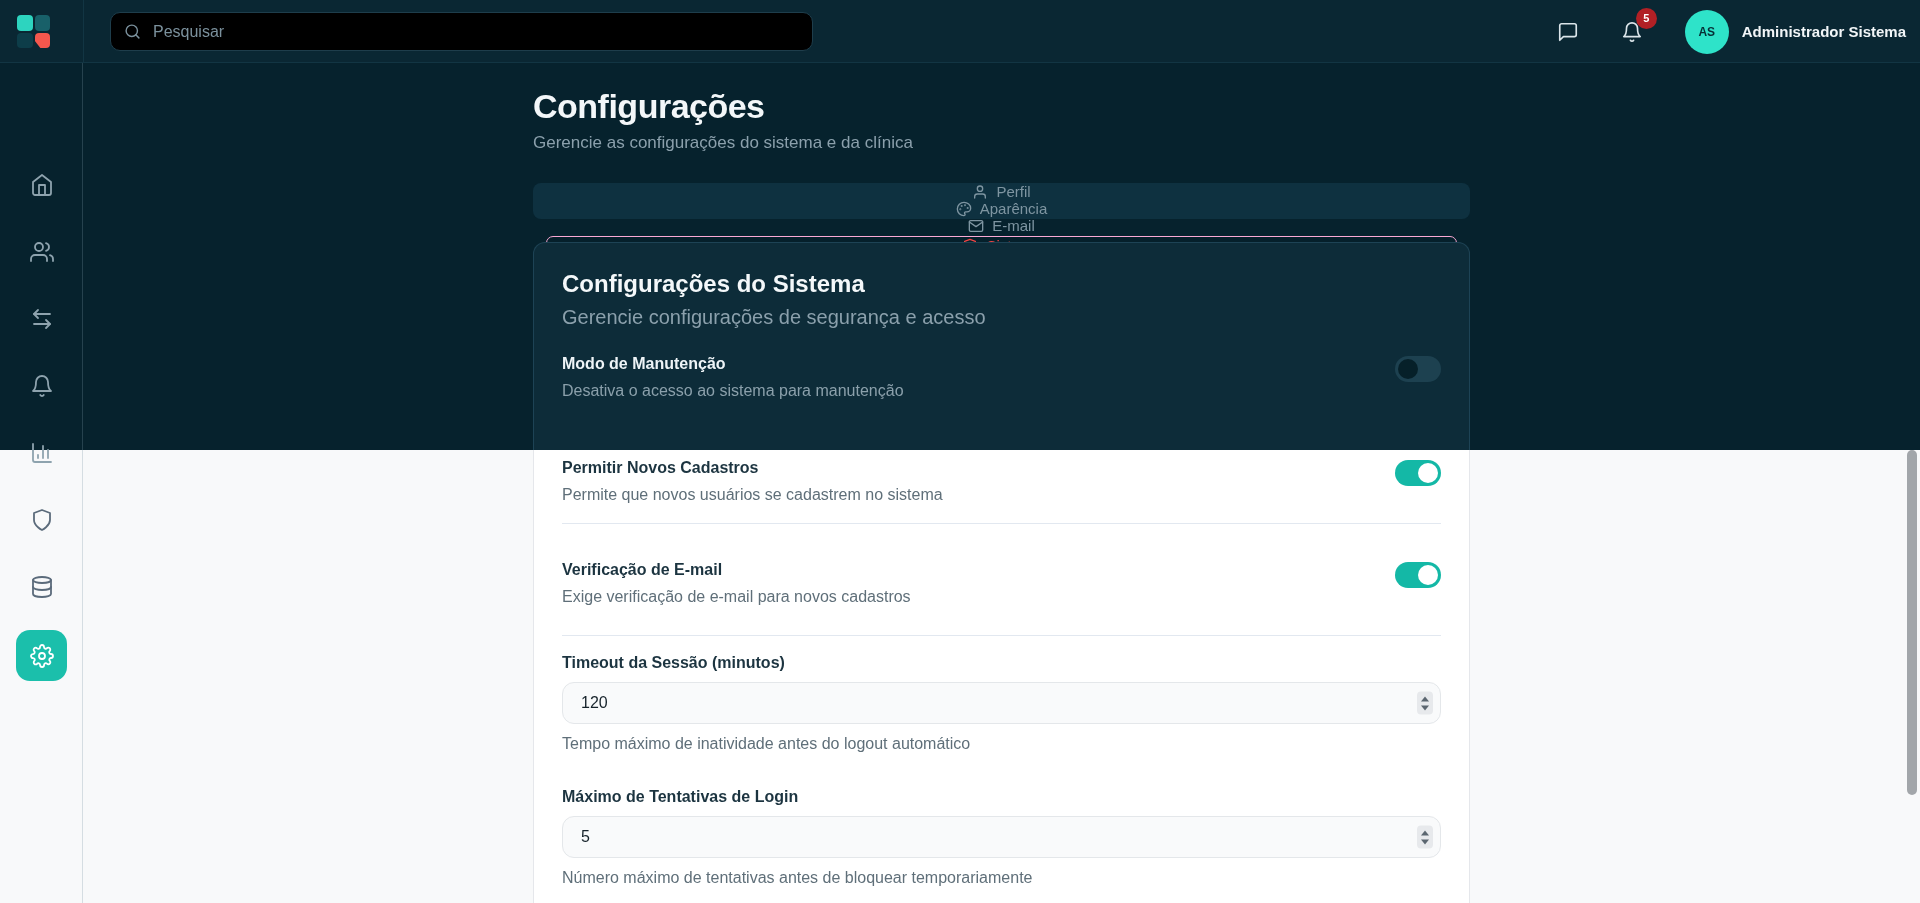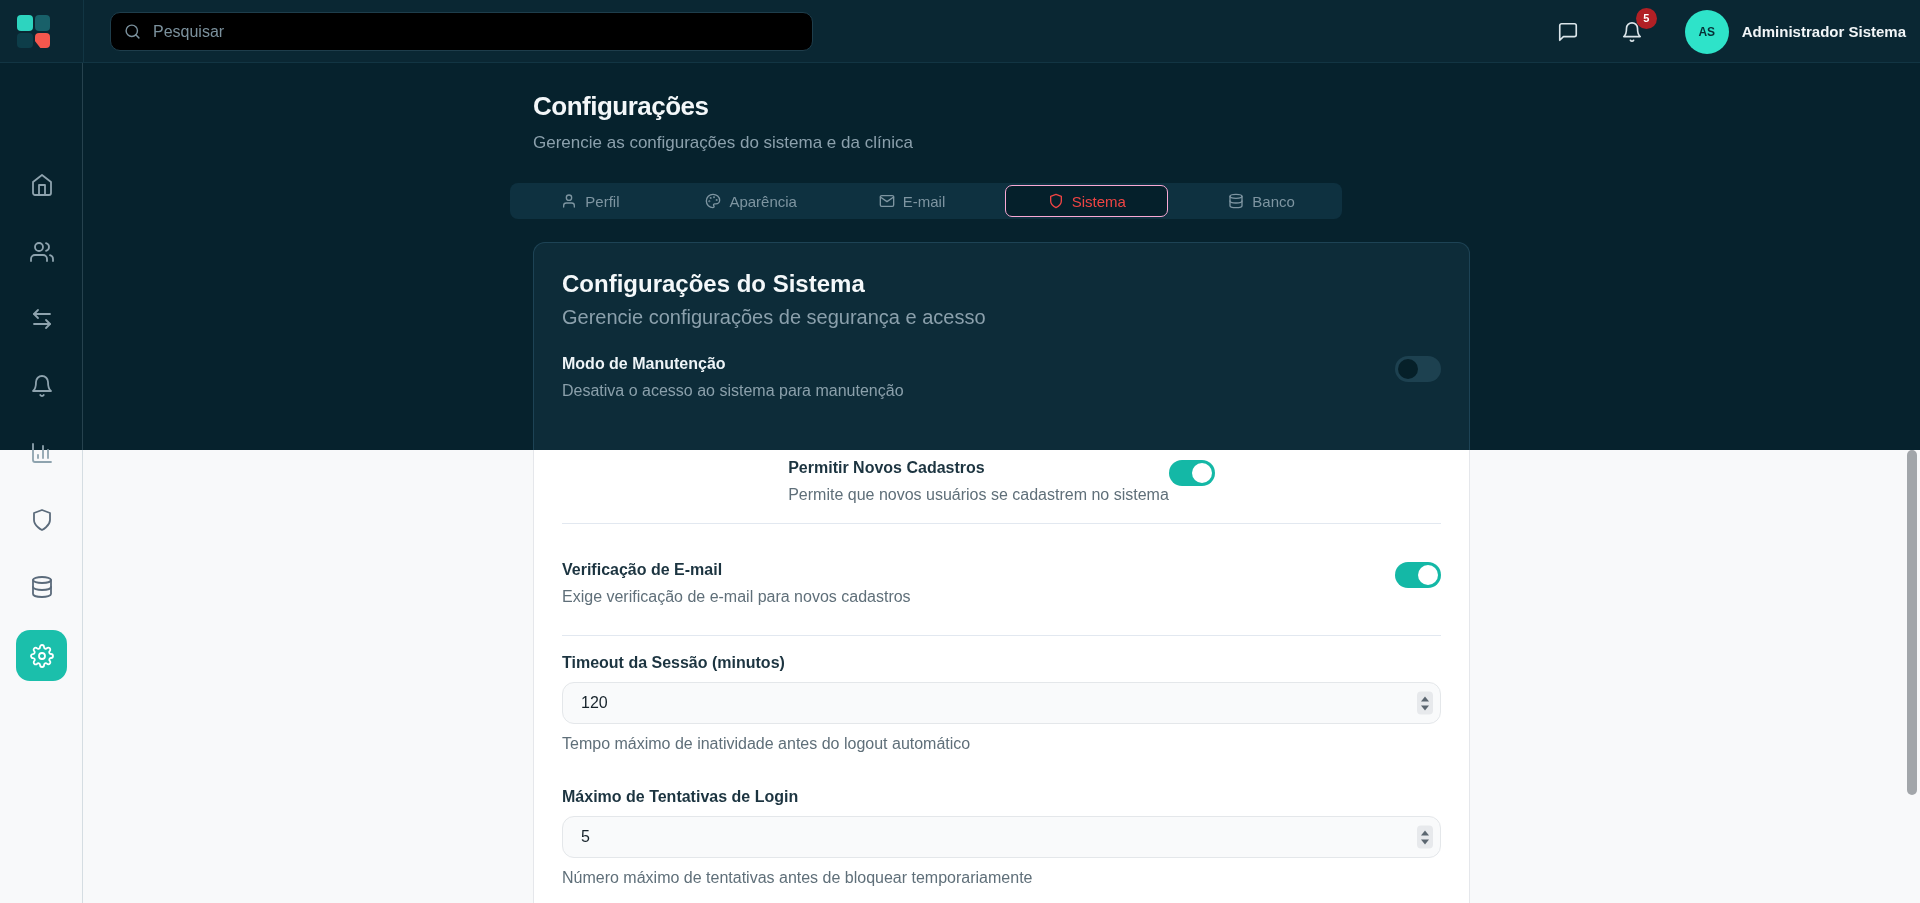--- a/index.html
+++ b/index.html
@@ -52,27 +52,27 @@
   .side-item { position:absolute; left:0; width:83px; height:28px; display:flex; align-items:center; justify-content:center; cursor:pointer; }
   .side-item svg { display:block; }
   .dark-zone-icon { color:#8ea3ae; }
   .light-zone-icon { color:#5b6b7b; }
   .side-active {
     position:absolute; left:16px; top:567px; width:51px; height:51px; border-radius:14px;
     background:#1bbfab; display:flex; align-items:center; justify-content:center; cursor:pointer; color:#ffffff;
   }
 
   
-  .page-title { position:absolute; left:533px; top:84px; font-size:26px; line-height:44px; font-weight:700; color:#f3f7f9; letter-spacing:-0.5px; z-index:5; }
+  .page-title { position:absolute; left:533px; top:84px; font-size:34px; line-height:44px; font-weight:700; color:#f3f7f9; letter-spacing:-0.5px; z-index:5; }
   .page-sub { position:absolute; left:533px; top:131px; font-size:17px; line-height:24px; color:#8ba0ac; z-index:5; }
 
   
   .tabbar {
-    position:absolute; left:510px; top:183px; width:832px; height:36px; background:#0e3140;
-    border-radius:8px; display:flex; z-index:5;
+    position:absolute; left:533px; top:183px; width:937px; height:36px; background:#0e3140;
+    border-radius:8px; display:flex; z-index:5;flex-direction:column;
   }
   .tab {
     flex:1; display:flex; align-items:center; justify-content:center; gap:8px;
     color:#7e95a1; font-size:15px; font-weight:500; cursor:pointer; border-radius:7px;
   }
   .tab.active { background:#05202b; border:1px solid #f9a8d4; margin:2px 13px; color:#ef4444; }
 
   
   .card-border {
     position:absolute; left:533px; top:242px; width:937px; height:760px; border-radius:12px;
@@ -89,21 +89,21 @@
 
   .toggle-row { display:flex; justify-content:space-between; align-items:flex-start; }
   .row-label { font-size:16px; line-height:22px; font-weight:700; }
   .row-desc { margin-top:5px; font-size:16px; line-height:22px; }
   .on-dark .row-label { color:#eef4f7; }
   .on-dark .row-desc { color:#8ba0ab; }
   .on-light .row-label { color:#1c3440; }
   .on-light .row-desc { color:#5f6f79; }
 
   .row-1 { margin-top:25px; }
-  .row-2 { margin-top:55px;justify-content:center; }
+  .row-2 { margin-top:55px; }
   .divider { height:1px; background:#e2e8f0; }
   .divider-1 { margin-top:17px; }
   .row-3 { margin-top:35px; }
   .divider-2 { margin-top:27px; }
 
   .toggle { position:relative; width:46px; height:26px; border-radius:13px; margin-top:3px; flex-shrink:0; cursor:pointer; }
   .toggle .knob { position:absolute; top:3px; width:20px; height:20px; border-radius:50%; }
   .toggle.off { background:#1d4150; }
   .toggle.off .knob { left:3px; background:#062029; }
   .toggle.on { background:#14b8a6; }

